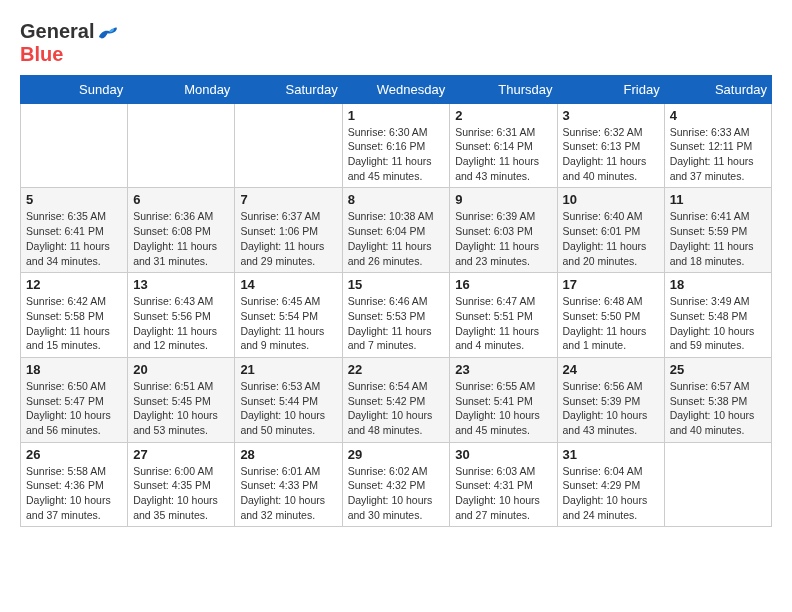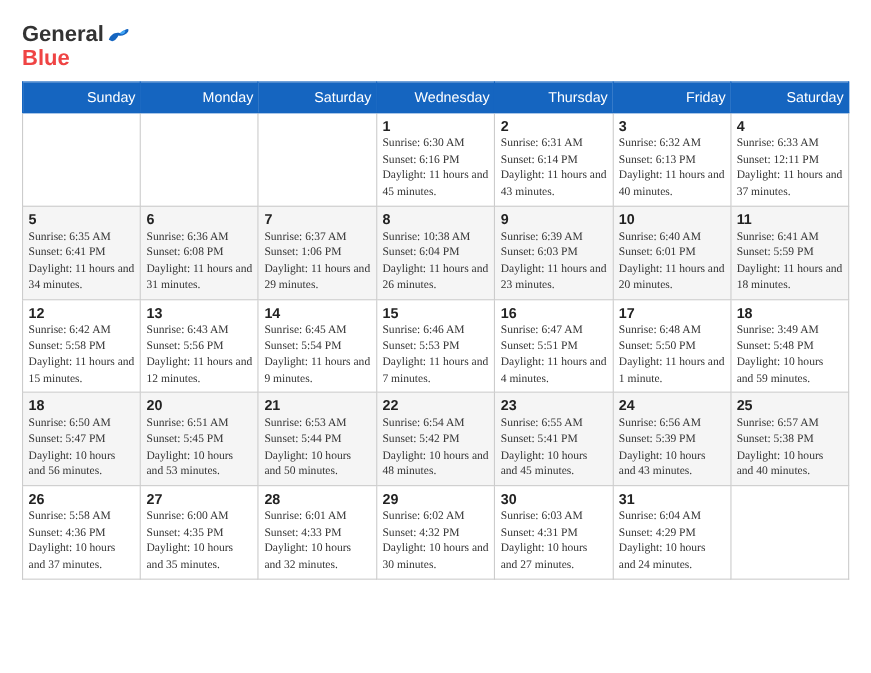--- a/index.html
+++ b/index.html
@@ -67,21 +67,20 @@
       font-size: 13px;
       font-weight: bold;
       color: #222;
       display: block;
       margin-bottom: 2px;
     }
     .day-info {
       color: #333;
       font-size: 10.5px;
       line-height: 1.4;
-      font-family: Liberation Serif, serif;
     }
     .empty-cell {
       background: #fff !important;
     }
   </style>
 </head>
 <body>
 
 <div class="container">
   <div class="header-area">

